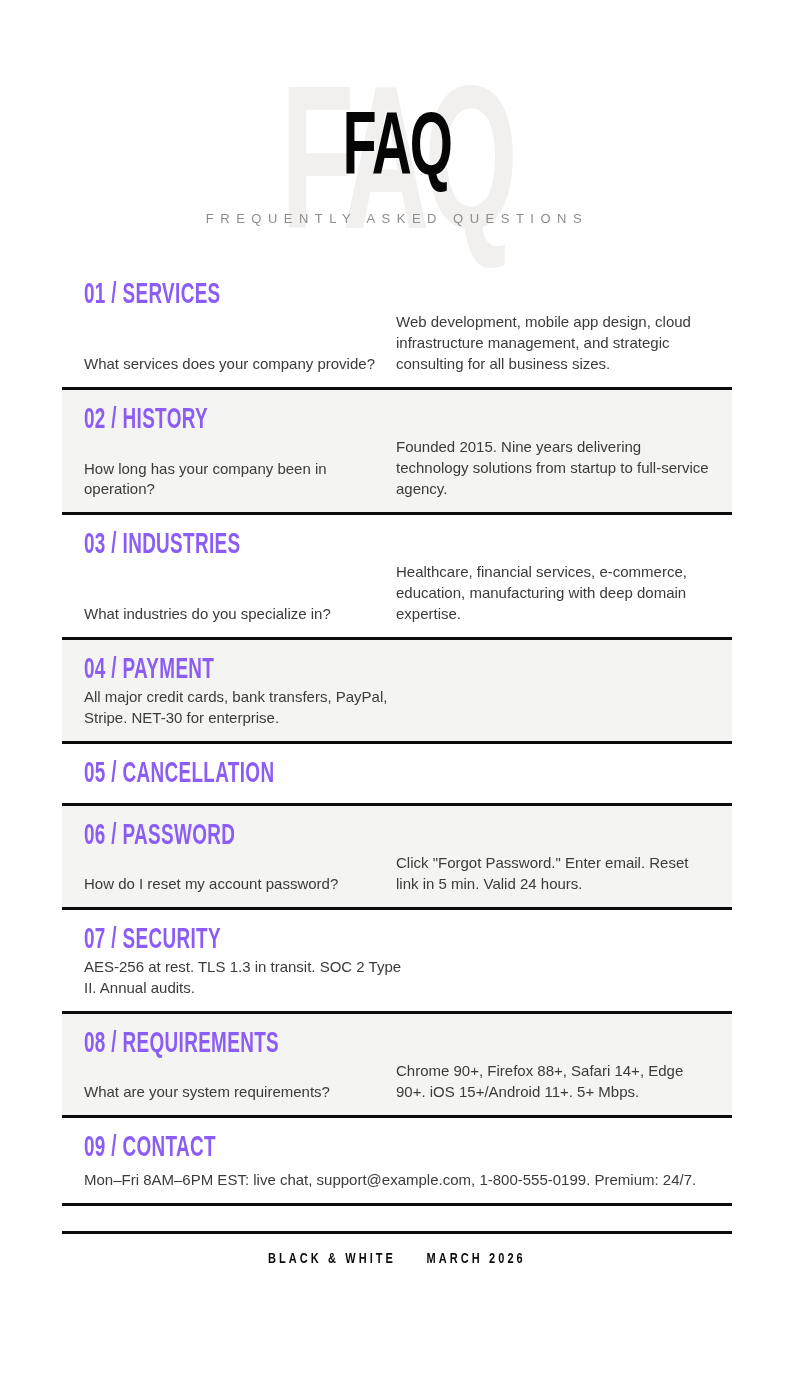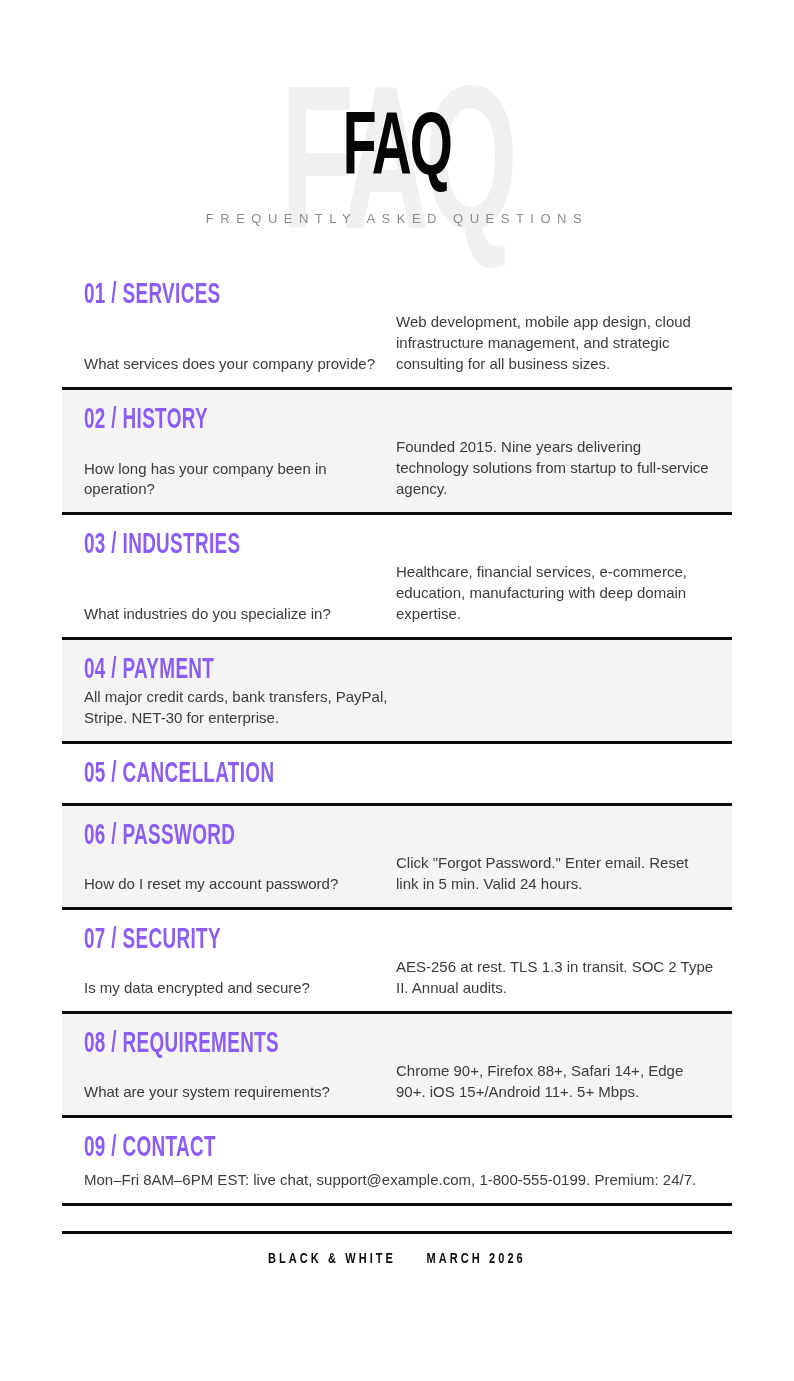--- a/index.html
+++ b/index.html
@@ -116,21 +116,20 @@
       <h2 class="faq-title"><span>06 / PASSWORD</span></h2>
       <div class="qa-row">
         <div class="question">How do I reset my account password?</div>
         <div class="answer">Click "Forgot Password." Enter email. Reset link in 5 min. Valid 24 hours.</div>
       </div>
     </section>
 
     <section class="faq-section">
       <h2 class="faq-title"><span>07 / SECURITY</span></h2>
       <div class="qa-row">
-        <div class="question">Is my data encrypted and secure?</div>
         <div class="answer">AES-256 at rest. TLS 1.3 in transit. SOC 2 Type II. Annual audits.</div>
       </div>
     </section>
 
     <section class="faq-section alt">
       <h2 class="faq-title"><span>08 / REQUIREMENTS</span></h2>
       <div class="qa-row">
         <div class="question">What are your system requirements?</div>
         <div class="answer">Chrome 90+, Firefox 88+, Safari 14+, Edge 90+. iOS 15+/Android 11+. 5+ Mbps.</div>
       </div>

